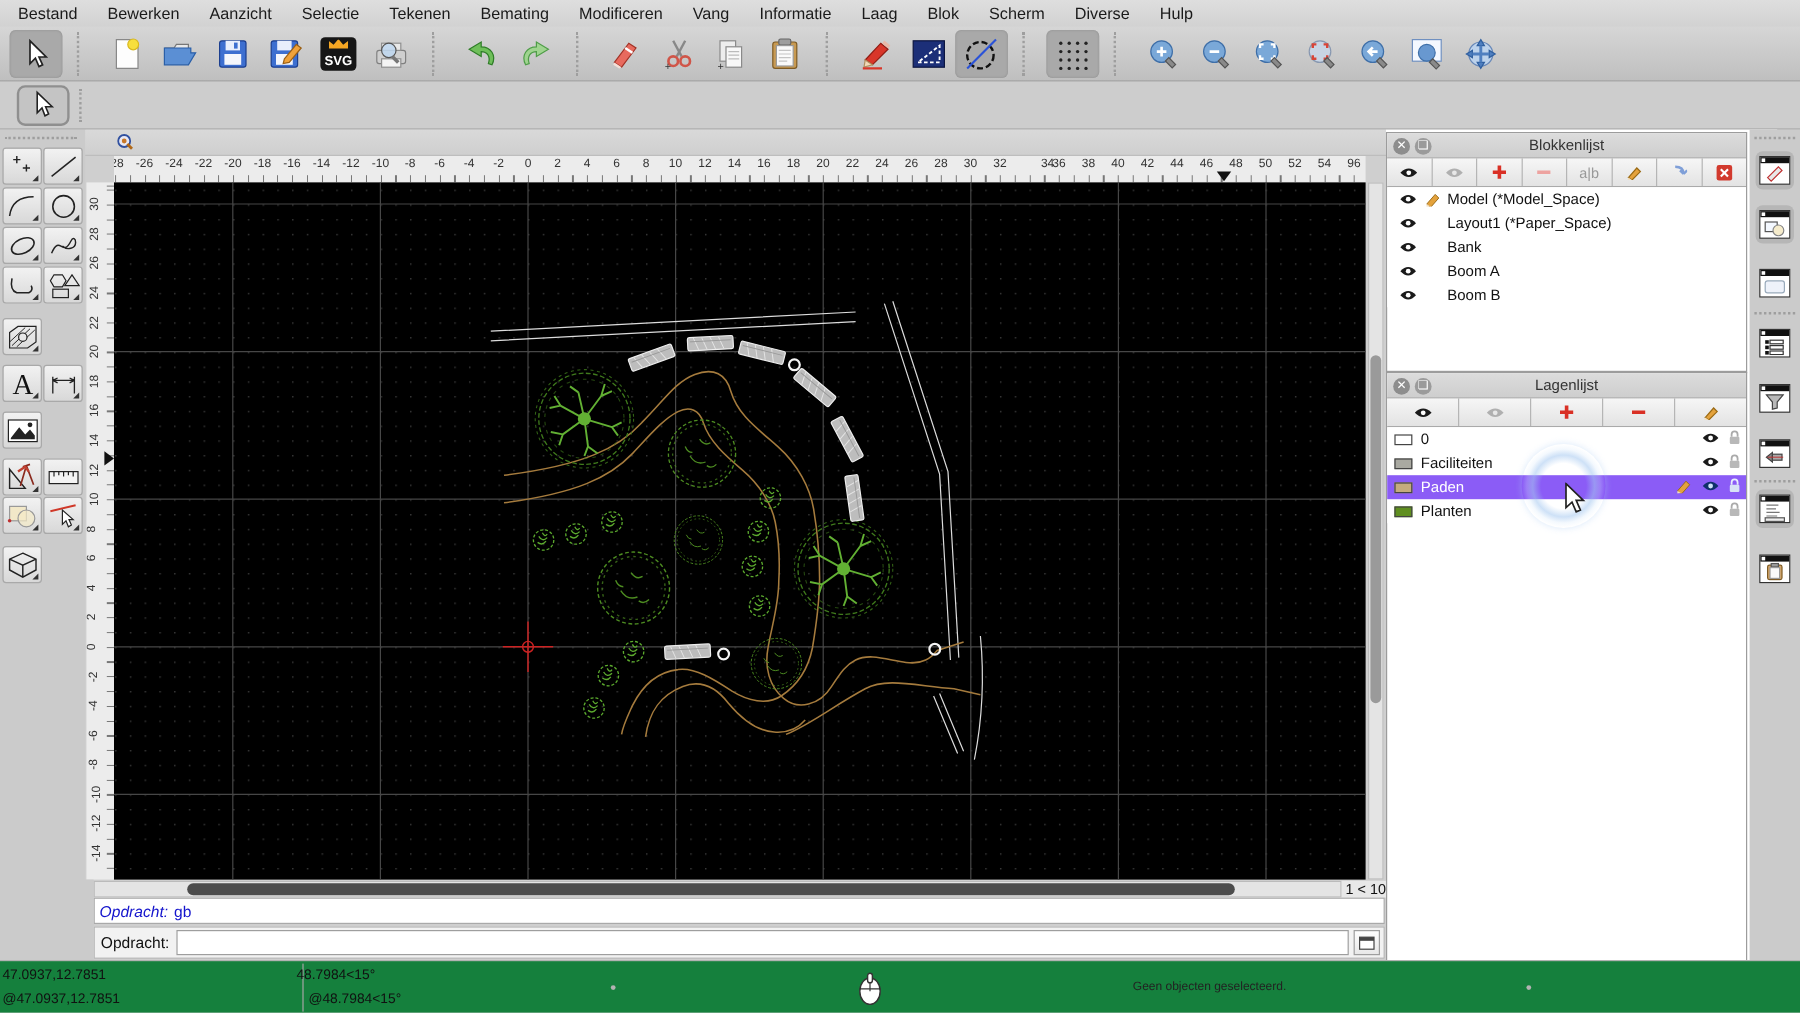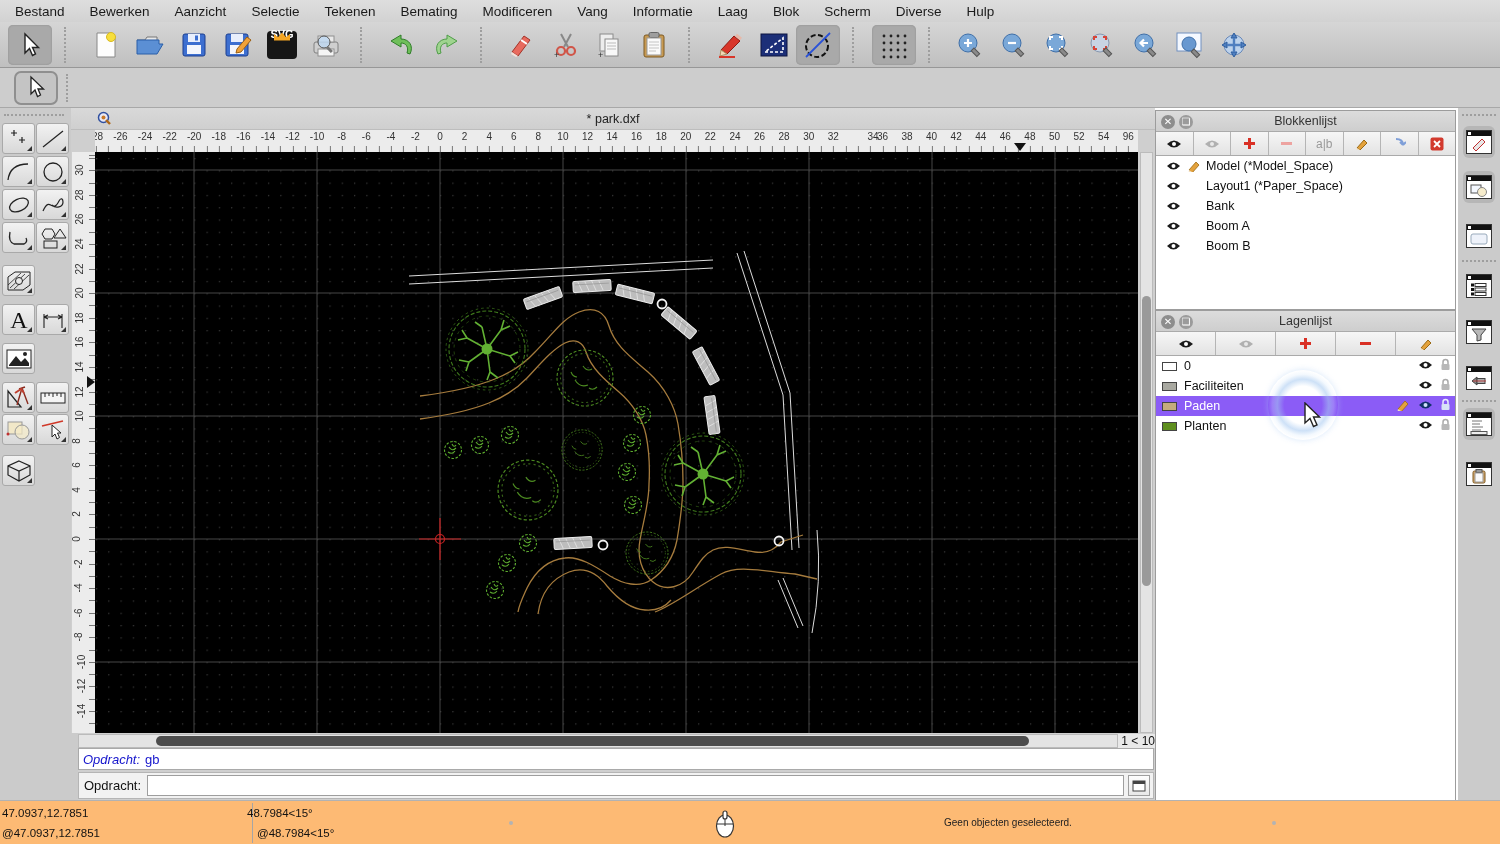--- a/index.html
+++ b/index.html
@@ -14,21 +14,21 @@
 
   
   .toolbar { position:absolute; left:0; top:22px; width:1500px; height:46px;
     background:linear-gradient(#d6d6d6,#bfbfbf); border-bottom:1px solid #979797;
     display:flex; align-items:center; padding-left:8px; }
   .tbtn { width:44px; height:40px; display:flex; align-items:center; justify-content:center; border-radius:5px; position:relative; flex:none; }
   .tbtn svg { display:block; }
   .tbtn.pressed { background:#a9a9a9; box-shadow:inset 0 0 2px #8a8a8a; }
   .tsep { width:14px; height:36px; flex:none; border-left:2px dotted #9e9e9e; margin:0 6px 0 12px; }
   .svgbadge { width:30px; height:28px; background:#161616; border-radius:4px; color:#fff;
-    font-size:11px; font-weight:bold; display:flex; align-items:flex-end; justify-content:center; position:relative; padding-bottom:19px;}
+    font-size:11px; font-weight:bold; display:flex; align-items:flex-end; justify-content:center; position:relative; padding-bottom:2px;}
   .svgbadge:before { content:""; position:absolute; top:2px; left:7px; width:16px; height:8px;
     background:#f5a623; clip-path:polygon(0 100%,0 20%,25% 60%,50% 0,75% 60%,100% 20%,100% 100%); }
 
   
   .optionsbar { position:absolute; left:0; top:68px; width:1500px; height:40px;
     background:#cdcdcd; border-bottom:1px solid #a8a8a8; }
   .cur-tool { position:absolute; left:14px; top:3px; width:44px; height:34px;
     border:2px solid #8f8f8f; border-radius:7px; background:#c4c4c4;
     display:flex; align-items:center; justify-content:center; }
   .opt-dots { position:absolute; left:66px; top:6px; height:28px; border-left:2px dotted #9e9e9e; }
@@ -115,21 +115,21 @@
   .dockstrip .dots1 { position:absolute; left:4px; width:34px; border-top:2px dotted #9e9e9e; }
   .dbtn { position:absolute; left:5px; width:32px; height:32px; border-radius:6px;
      display:flex; align-items:center; justify-content:center; }
   .dbtn.active { background:#b6b6b6; }
   .winico { width:26px; height:24px; background:#fff; border:1px solid #333; position:relative; }
   .winico:before { content:""; position:absolute; left:0; top:0; right:0; height:5px; background:#111; }
   .winico:after { content:""; position:absolute; left:1px; top:1px; width:3px; height:3px; background:#fff; }
   .winico .glyph { position:absolute; left:0; right:0; top:5px; bottom:0; display:flex; align-items:center; justify-content:center; }
 
   
-  .statusbar { position:absolute; left:0; top:800px; width:1500px; height:44px; background:#fdba74; border-top:1px solid #b2b2b2; font-size:11.5px; color:#111; }
+  .statusbar { position:absolute; left:0; top:800px; width:1500px; height:44px; background:#15803d; border-top:1px solid #b2b2b2; font-size:11.5px; color:#111; }
   .coord1 { position:absolute; left:2px; top:6px; }
   .coord2 { position:absolute; left:2px; top:26px; }
   .polar1 { position:absolute; left:247px; top:6px; }
   .polar2 { position:absolute; left:257px; top:26px; }
   .sdiv { position:absolute; left:252px; top:2px; height:40px; border-left:1px solid #a5a5a5; }
   .seltext { position:absolute; left:944px; top:16px; font-size:10px; color:#222; }
   .sdot { position:absolute; width:4px; height:4px; border-radius:50%; background:#b3b3b3; top:20px; }
   .mouseicon { position:absolute; left:714px; top:805px; }
 
   .gray-left-strip { position:absolute; left:0; top:733px; width:78px; height:67px; background:#cbcbcb; }
@@ -534,21 +534,20 @@
 </div>
 
 <div class="tabbar">
   <span class="qcad-logo">
     <svg width="15" height="15">
         <circle cx="6.5" cy="6.5" r="5" fill="#e8e8f4" stroke="#3050a0" stroke-width="1.5"></circle>
         <path d="M9,9 L13,13" stroke="#b06818" stroke-width="2.4"></path>
         <circle cx="6.5" cy="6.5" r="2" fill="#c87828"></circle>
       </svg>
   </span>
-  <span class="tab-title">* park.dxf</span>
 </div>
 
 <div class="hruler">
     <div class="ticks"></div>
     <span class="rlabel" style="left: 0.88px;">-28</span>
     <span class="rlabel" style="left: 25.46px;">-26</span>
     <span class="rlabel" style="left: 50.04px;">-24</span>
     <span class="rlabel" style="left: 74.62px;">-22</span>
     <span class="rlabel" style="left: 99.2px;">-20</span>
     <span class="rlabel" style="left: 123.78px;">-18</span>

